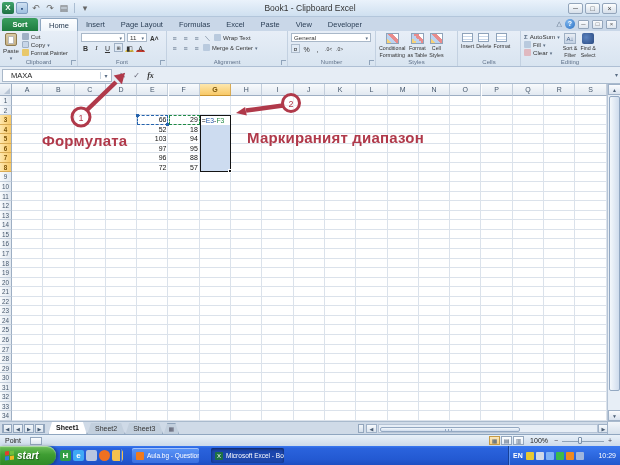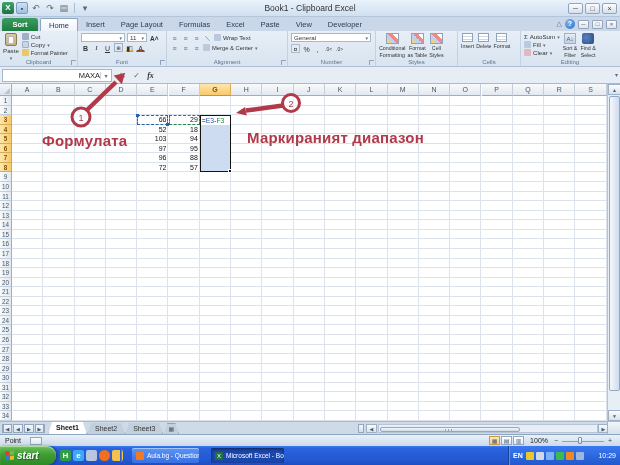--- a/index.html
+++ b/index.html
@@ -60,21 +60,21 @@
   .styles-ic{width:13px;height:11px;border:1px solid #8fa3ba;
     background:linear-gradient(45deg,#f6d37a 25%,#bcd3ef 25% 50%,#e98c8c 50% 75%,#fff 75%);}
   .cells-ic{width:11px;height:9px;border:1px solid #8fa3ba;background:
     repeating-linear-gradient(to bottom,#fff 0 2px,#c9d8ea 2px 3px);}
 
   
   .fbar{position:absolute;left:0;top:67px;width:620px;height:17px;background:#e6edf5;
     border-bottom:1px solid #a9bacd;display:flex;align-items:center;}
   .namebox{position:absolute;left:2px;top:2px;width:110px;height:13px;background:#fff;
     border:1px solid #a9b8c9;font-size:7.5px;color:#222;display:flex;align-items:center;}
-  .namebox .nbtext{flex:1;padding-left:16px;text-align:right;}
+  .namebox .nbtext{flex:1;padding-left:8px;}
   .namebox .nbdrop{width:11px;text-align:center;color:#5a6d84;font-size:6px;border-left:1px solid #c9d4e0;}
   .fbtns{position:absolute;left:116px;top:2px;display:flex;gap:1px;}
   .fbx{width:13px;height:13px;text-align:center;font-size:8px;line-height:13px;color:#667;}
   .fbx.fx{font-style:italic;font-family:"Liberation Serif",serif;color:#333;font-weight:bold;}
   .finput{position:absolute;left:162px;top:2px;right:14px;height:13px;background:#fff;
     border:1px solid #b5c3d4;font-size:7.5px;color:#111;padding:1px 3px;}
   .fexpand{position:absolute;right:2px;top:4px;font-size:6px;color:#5a6d84;}
 
   
   #grid{position:absolute;left:0;top:84px;width:620px;height:337px;background:#fff;}

